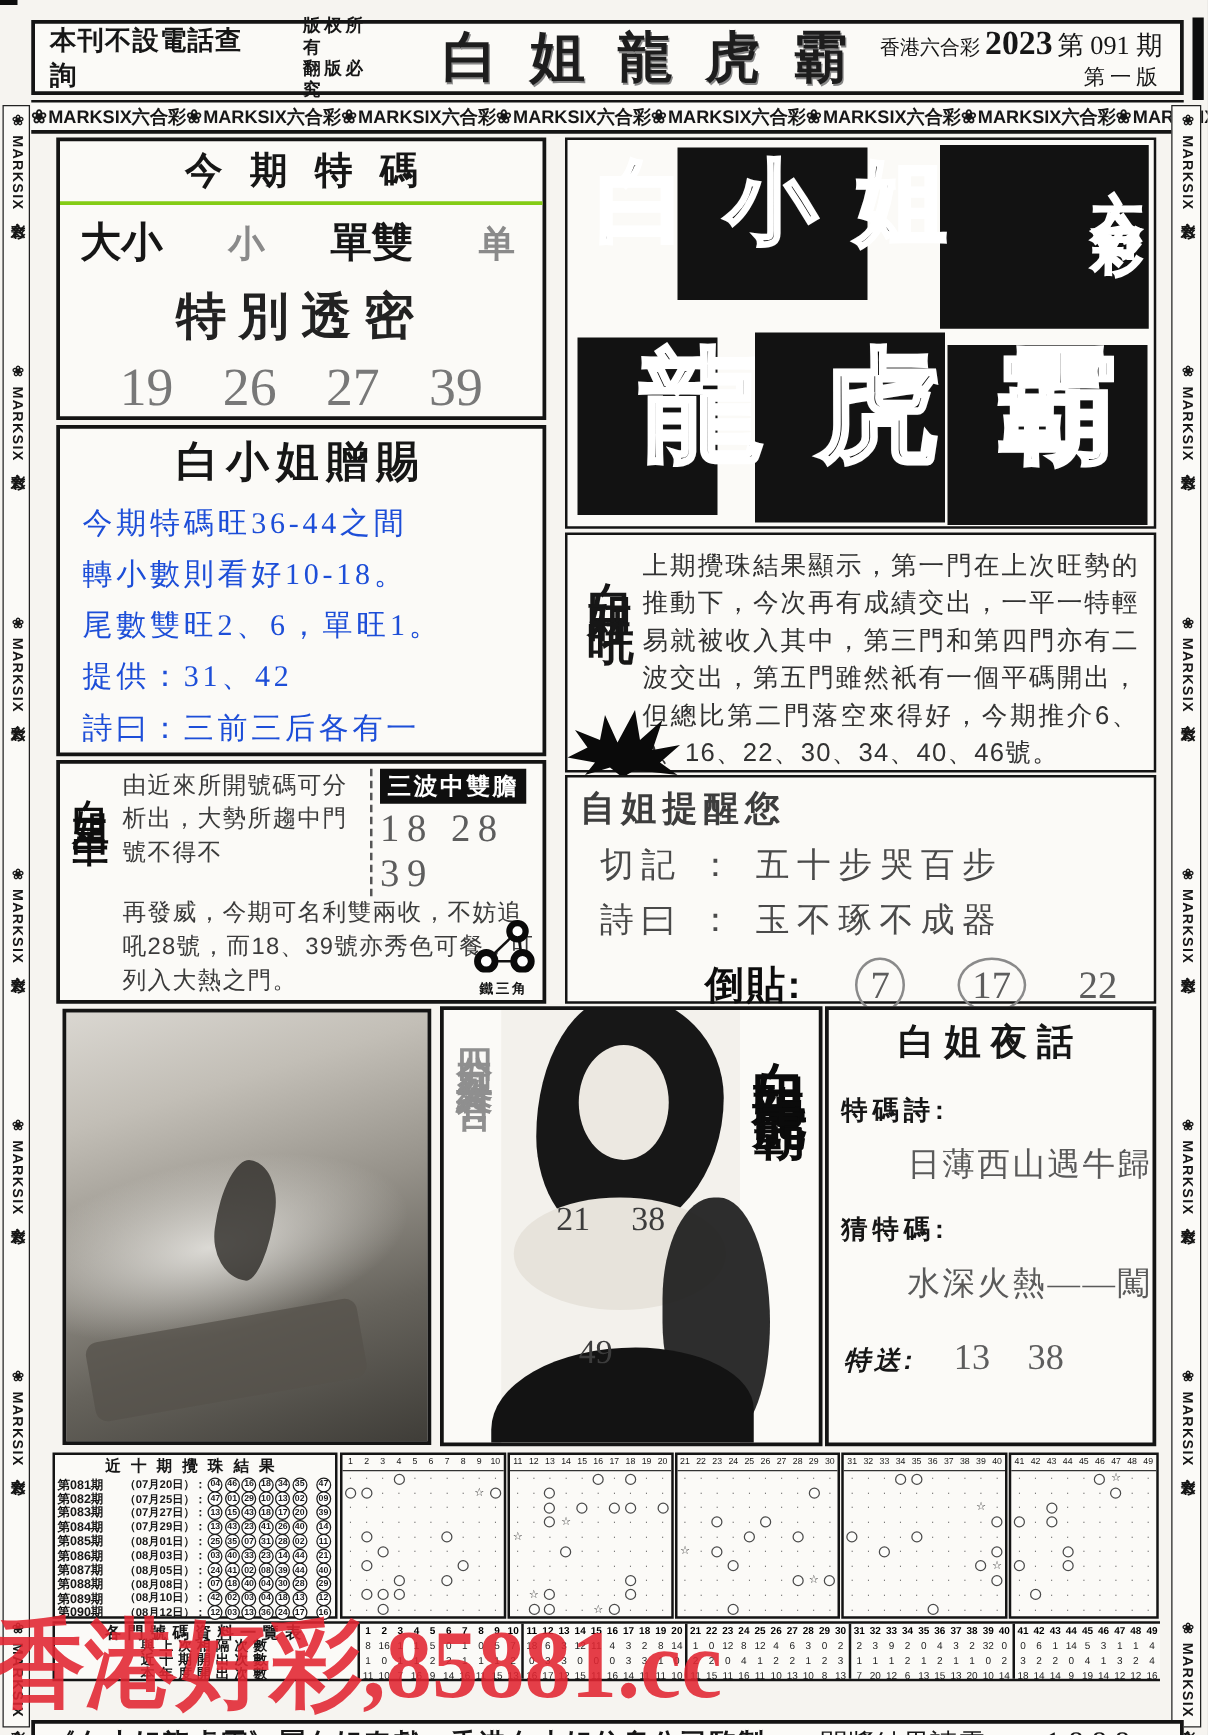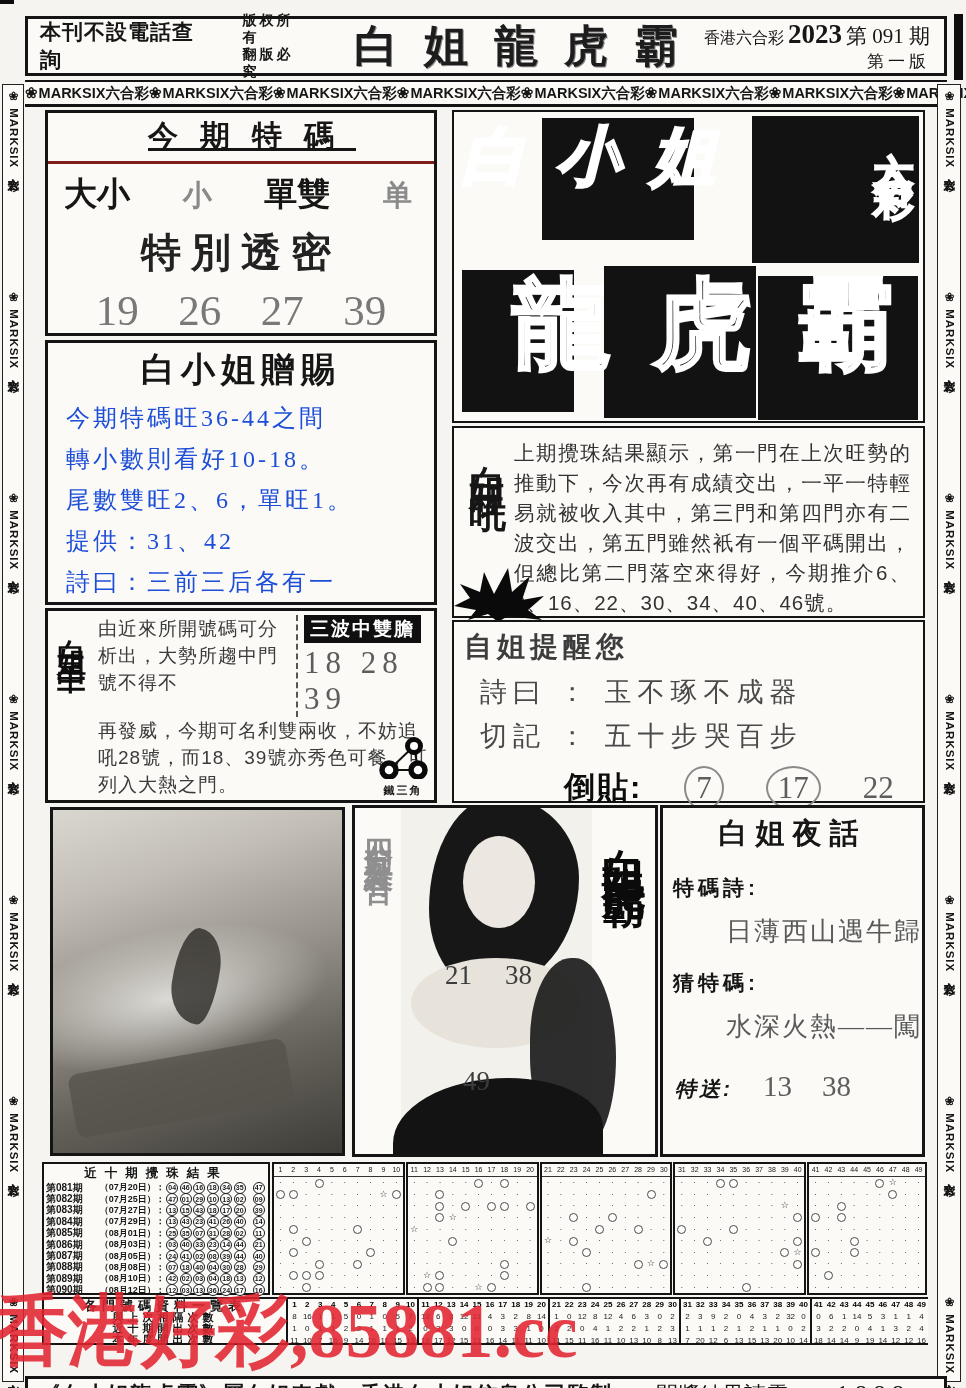--- a/index.html
+++ b/index.html
@@ -32,21 +32,21 @@
   .rb-item .fl{font-size:15px;margin-right:1px;}
   .strip{width:22px;background:#fbfaf7;border:1px solid #222;box-sizing:border-box;display:flex;flex-direction:column;
          justify-content:space-between;align-items:center;padding:4px 0;}
   #strip-left{left:2px;top:84px;height:1298px;}
   #strip-right{left:937px;top:84px;width:24px;height:1298px;}
   .strip .vside{font-size:11.5px;font-weight:bold;letter-spacing:1px;white-space:nowrap;}
 
   
   #box-special{left:45px;top:110px;width:392px;height:226px;}
   #box-special .ttl{font-size:30px;font-weight:bold;letter-spacing:22px;text-align:center;
-                    border-bottom:3px solid #7f1d1d;padding:3px 0 4px 22px;text-decoration:underline;}
+                    border-bottom:3px solid #84cc16;padding:3px 0 4px 22px;}
   .sz-row{display:flex;justify-content:space-between;align-items:baseline;padding:8px 22px 0 16px;}
   .sz-big{font-size:33px;font-weight:bold;}
   .sz-pick{font-size:29px;color:#8a8a8a;font-weight:bold;}
   .tou{font-size:40px;font-weight:bold;letter-spacing:10px;text-align:center;margin-top:8px;color:#222;}
   .sp-nums{display:flex;justify-content:space-around;padding:6px 28px 0 28px;}
   .sp-nums span{font-size:43px;color:#787878;font-family:"Liberation Serif",serif;}
 
   #box-gift{left:45px;top:340px;width:392px;height:265px;}
   #box-gift .ttl{font-size:34px;font-weight:bold;text-align:center;letter-spacing:6px;padding-top:4px;}
   #box-gift .ln{font-size:24px;color:#1d4ed8;font-family:"Liberation Serif",serif;
@@ -283,39 +283,39 @@
     <div class="fig"></div>
     <div class="raft"></div>
   </div>
 
   <div id="masthead" class="bx2">
     <div class="ph" style="left:88px;top:6px;width:152px;height:122px;"></div>
     <div class="ph" style="left:298px;top:4px;width:167px;height:147px;"></div>
     <div class="ph" style="left:8px;top:158px;width:112px;height:142px;"></div>
     <div class="ph" style="left:150px;top:154px;width:152px;height:152px;"></div>
     <div class="ph" style="left:304px;top:164px;width:160px;height:144px;"></div>
-    <div class="mh-row" style="left:8px;top:2px;font-size:63px;letter-spacing:32px;font-style:italic;">白小姐</div>
+    <div class="mh-row" style="left:23px;top:2px;font-size:72px;letter-spacing:32px;">白小姐</div>
     <div class="mh-row" style="left:58px;top:148px;font-size:98px;letter-spacing:44px;">龍虎霸</div>
     <div class="mh-side vtext" style="right:2px;top:8px;font-size:40px;letter-spacing:14px;">六合彩</div>
   </div>
 
   <div id="box-roar" class="abs bx2">
     <div class="vt-strip">
       <span>白姐旺吼</span>
       <svg id="roar-burst" width="96" height="60" viewBox="0 0 96 60">
         <polygon fill="#0a0a0a" points="4,44 20,36 10,22 30,30 34,10 44,32 58,6 62,30 80,14 72,38 94,34 78,48 92,58 58,54 48,60 38,52 18,58 26,48"></polygon>
       </svg>
     </div>
     <div class="roar-body">上期攪珠結果顯示，第一門在上次旺勢的推動下，今次再有成績交出，一平一特輕易就被收入其中，第三門和第四門亦有二波交出，第五門雖然衹有一個平碼開出，但總比第二門落空來得好，今期推介6、9、16、22、30、34、40、46號。</div>
   </div>
 
   <div id="box-remind" class="abs bx2">
     <div class="ttl">自姐提醒您</div>
+    <div class="rem-line">切記 ： 五十步哭百步</div>
     <div class="rem-line">詩曰 ： 玉不琢不成器</div>
-    <div class="rem-line">切記 ： 五十步哭百步</div>
     <div class="paste-row">
       <span class="paste-lbl">倒貼:</span>
       <span class="paste-n paste-circ">7</span>
       <span class="paste-n paste-circ">17</span>
       <span class="paste-n">22</span>
     </div>
   </div>
 
   <div id="box-photo" class="abs bx">
     <div class="vp">四分五裂終有合</div>

